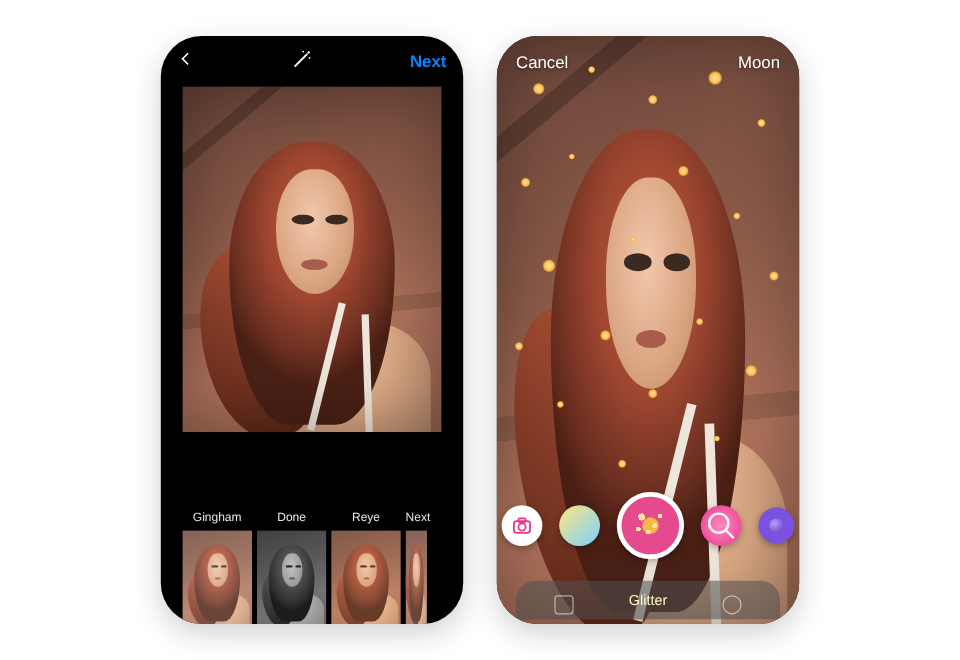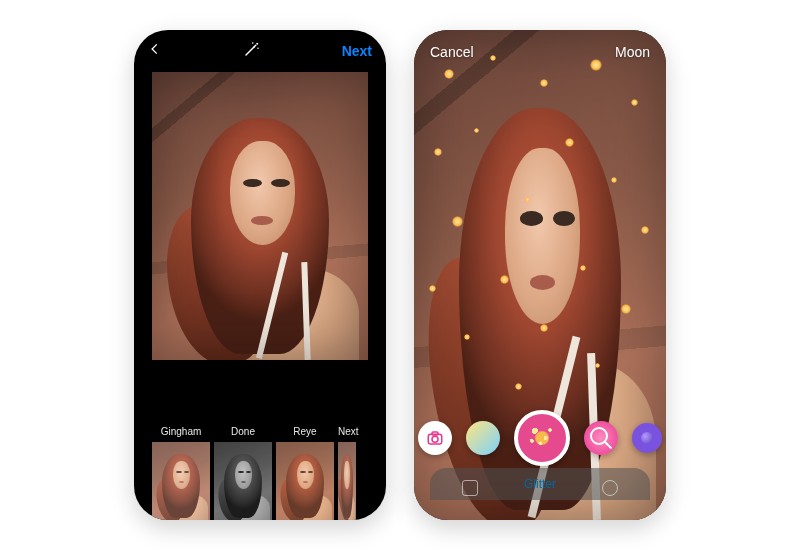--- a/index.html
+++ b/index.html
@@ -129,25 +129,25 @@
   }
   .effect-btn.pink { background:radial-gradient(circle,#ff8bbf,#e7378e); position:relative;}
   .effect-btn.pink::after{content:"";position:absolute;width:14px;height:14px;border:2px solid #fff;border-radius:50%;left:6px;top:6px;}
   .effect-btn.pink::before{content:"";position:absolute;width:10px;height:2px;background:#fff;right:5px;bottom:9px;transform:rotate(45deg);}
   .effect-btn.camera svg{width:18px;height:18px;}
   .effect-btn.gradient { background:linear-gradient(135deg,#ffe680,#7bd0ff);}
   .effect-btn.purple { background:#7a52e0; width:30px;height:30px; display:flex;align-items:center;justify-content:center;}
   .effect-btn.purple::after{content:"";width:12px;height:12px;border-radius:50%;background:radial-gradient(circle at 35% 35%,#b79bff,#5c3bc2);}
 
   .effect-label-bar {
-    position:absolute; bottom:20px; left:16px; right:16px; height:32px;
+    position:absolute; bottom:4px; left:16px; right:16px; height:32px;
     background:rgba(80,80,80,0.55);
     border-radius:16px 16px 0 0;
     display:flex; align-items:center; justify-content:center;
-    color:#0369a1; font-size:12px;
+    color:#fef9c3; font-size:12px;
   }
   .effect-label-bar::before,
   .effect-label-bar::after{
     content:""; position:absolute; width:14px; height:14px;
     border:1.5px solid rgba(255,255,255,0.55); border-radius:3px;
   }
   .effect-label-bar::before{ left:32px; bottom:4px;}
   .effect-label-bar::after{ right:32px; bottom:4px; border-radius:50%;}
 </style>
 </head>

